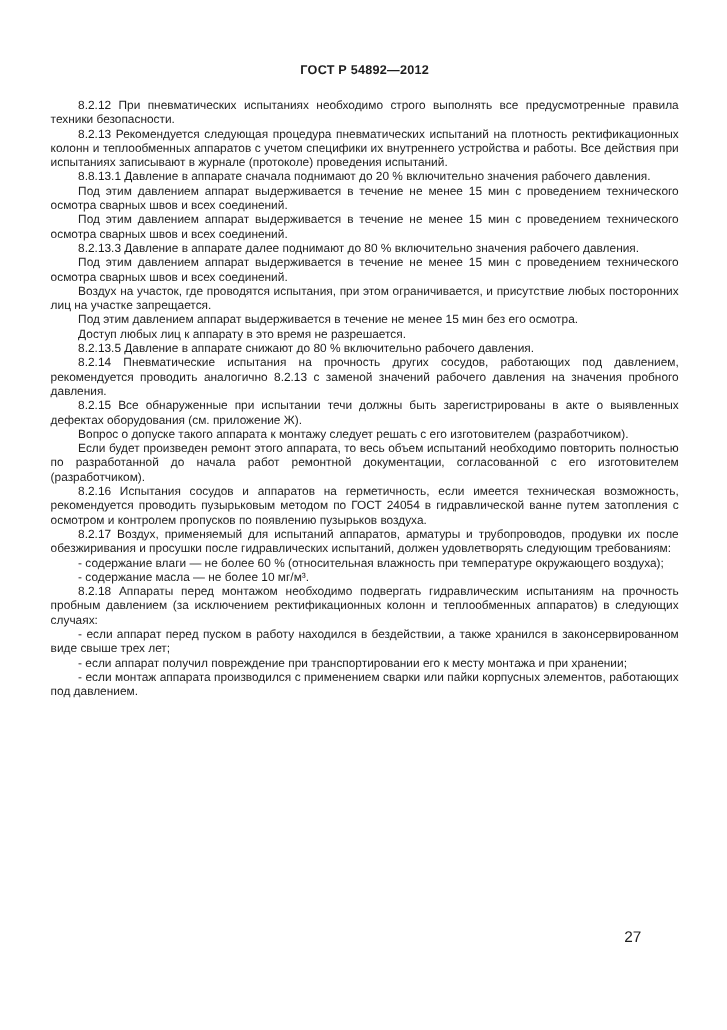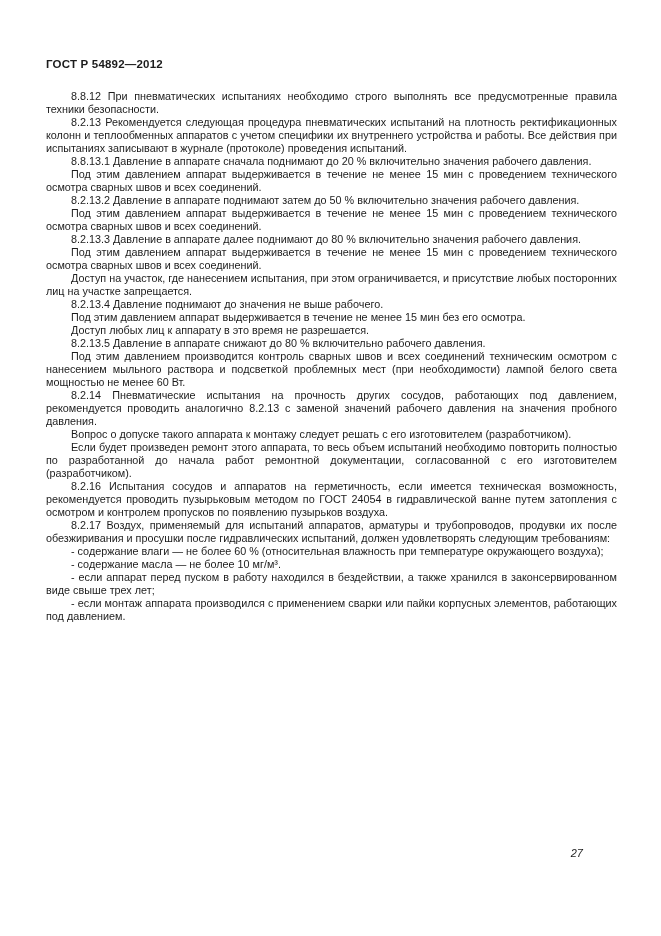--- a/index.html
+++ b/index.html
@@ -11,21 +11,21 @@
     margin: 0 auto;
     background: #ffffff;
     font-family: "Liberation Sans", sans-serif;
     color: #1c1c1c;
     overflow: hidden;
   }
   .page-inner {
     padding: 57px 44px 0 46px;
   }
   .doc-header {
-    text-align: left;
+    text-align: center;
     font-weight: bold;
     font-size: 11.5px;
     line-height: 14px;
     margin-bottom: 19px;
     letter-spacing: 0.2px;
   }
   .doc-body {
     font-size: 10.8px;
     line-height: 13px;
     text-align: justify;
@@ -33,56 +33,55 @@
   .doc-body p.para {
     text-indent: 25px;
     margin: 0;
   }
   .doc-footer {
     position: absolute;
     top: 843px;
     right: 78px;
   }
   .page-number {
-    font-style: italic;
-    font-size: 11px;
+    font-size: 14px;
     color: #1c1c1c;
   }
 </style>
 </head>
 <body>
 
 <div class="page">
   <div class="page-inner">
     <div class="doc-header">
       <span>ГОСТ Р 54892—2012</span>
     </div>
     <div class="doc-body" id="doc-body">
 
-    <p class="para">8.8.12 При пневматических испытаниях необходимо строго выполнять все предусмотренные правила техники безопасности.</p>
+    <p class="para">8.2.12 При пневматических испытаниях необходимо строго выполнять все предусмотренные правила техники безопасности.</p>
         <p class="para">8.2.13 Рекомендуется следующая процедура пневматических испытаний на плотность ректификационных колонн и теплообменных аппаратов с учетом специфики их внутреннего устройства и работы. Все действия при испытаниях записывают в журнале (протоколе) проведения испытаний.</p>
         <p class="para">8.8.13.1 Давление в аппарате сначала поднимают до 20 % включительно значения рабочего давления.</p>
         <p class="para">Под этим давлением аппарат выдерживается в течение не менее 15 мин с проведением технического осмотра сварных швов и всех соединений.</p>
-        <p class="para">8.2.13.2 Давление в аппарате поднимают затем до 50 % включительно значения рабочего давления.</p>
         <p class="para">Под этим давлением аппарат выдерживается в течение не менее 15 мин с проведением технического осмотра сварных швов и всех соединений.</p>
         <p class="para">8.2.13.3 Давление в аппарате далее поднимают до 80 % включительно значения рабочего давления.</p>
         <p class="para">Под этим давлением аппарат выдерживается в течение не менее 15 мин с проведением технического осмотра сварных швов и всех соединений.</p>
-        <p class="para">Доступ на участок, где нанесением испытания, при этом ограничивается, и присутствие любых посторонних лиц на участке запрещается.</p>
-        <p class="para">8.2.13.4 Давление поднимают до значения не выше рабочего.</p>
+        <p class="para">Воздух на участок, где проводятся испытания, при этом ограничивается, и присутствие любых посторонних лиц на участке запрещается.</p>
         <p class="para">Под этим давлением аппарат выдерживается в течение не менее 15 мин без его осмотра.</p>
         <p class="para">Доступ любых лиц к аппарату в это время не разрешается.</p>
         <p class="para">8.2.13.5 Давление в аппарате снижают до 80 % включительно рабочего давления.</p>
-        <p class="para">Под этим давлением производится контроль сварных швов и всех соединений техническим осмотром с нанесением мыльного раствора и подсветкой проблемных мест (при необходимости) лампой белого света мощностью не менее 60 Вт.</p>
         <p class="para">8.2.14 Пневматические испытания на прочность других сосудов, работающих под давлением, рекомендуется проводить аналогично 8.2.13 с заменой значений рабочего давления на значения пробного давления.</p>
+        <p class="para">8.2.15 Все обнаруженные при испытании течи должны быть зарегистрированы в акте о выявленных дефектах оборудования (см. приложение Ж).</p>
         <p class="para">Вопрос о допуске такого аппарата к монтажу следует решать с его изготовителем (разработчиком).</p>
         <p class="para">Если будет произведен ремонт этого аппарата, то весь объем испытаний необходимо повторить полностью по разработанной до начала работ ремонтной документации, согласованной с его изготовителем (разработчиком).</p>
         <p class="para">8.2.16 Испытания сосудов и аппаратов на герметичность, если имеется техническая возможность, рекомендуется проводить пузырьковым методом по ГОСТ 24054 в гидравлической ванне путем затопления с осмотром и контролем пропусков по появлению пузырьков воздуха.</p>
         <p class="para">8.2.17 Воздух, применяемый для испытаний аппаратов, арматуры и трубопроводов, продувки их после обезжиривания и просушки после гидравлических испытаний, должен удовлетворять следующим требованиям:</p>
         <p class="para">- содержание влаги — не более 60 % (относительная влажность при температуре окружающего воздуха);</p>
         <p class="para">- содержание масла — не более 10 мг/м³.</p>
+        <p class="para">8.2.18 Аппараты перед монтажом необходимо подвергать гидравлическим испытаниям на прочность пробным давлением (за исключением ректификационных колонн и теплообменных аппаратов) в следующих случаях:</p>
         <p class="para">- если аппарат перед пуском в работу находился в бездействии, а также хранился в законсервированном виде свыше трех лет;</p>
+        <p class="para">- если аппарат получил повреждение при транспортировании его к месту монтажа и при хранении;</p>
         <p class="para">- если монтаж аппарата производился с применением сварки или пайки корпусных элементов, работающих под давлением.</p>
       </div>
   </div>
   <div class="doc-footer">
     <span class="page-number">27</span>
   </div>
 </div>
 
 </body></html>

